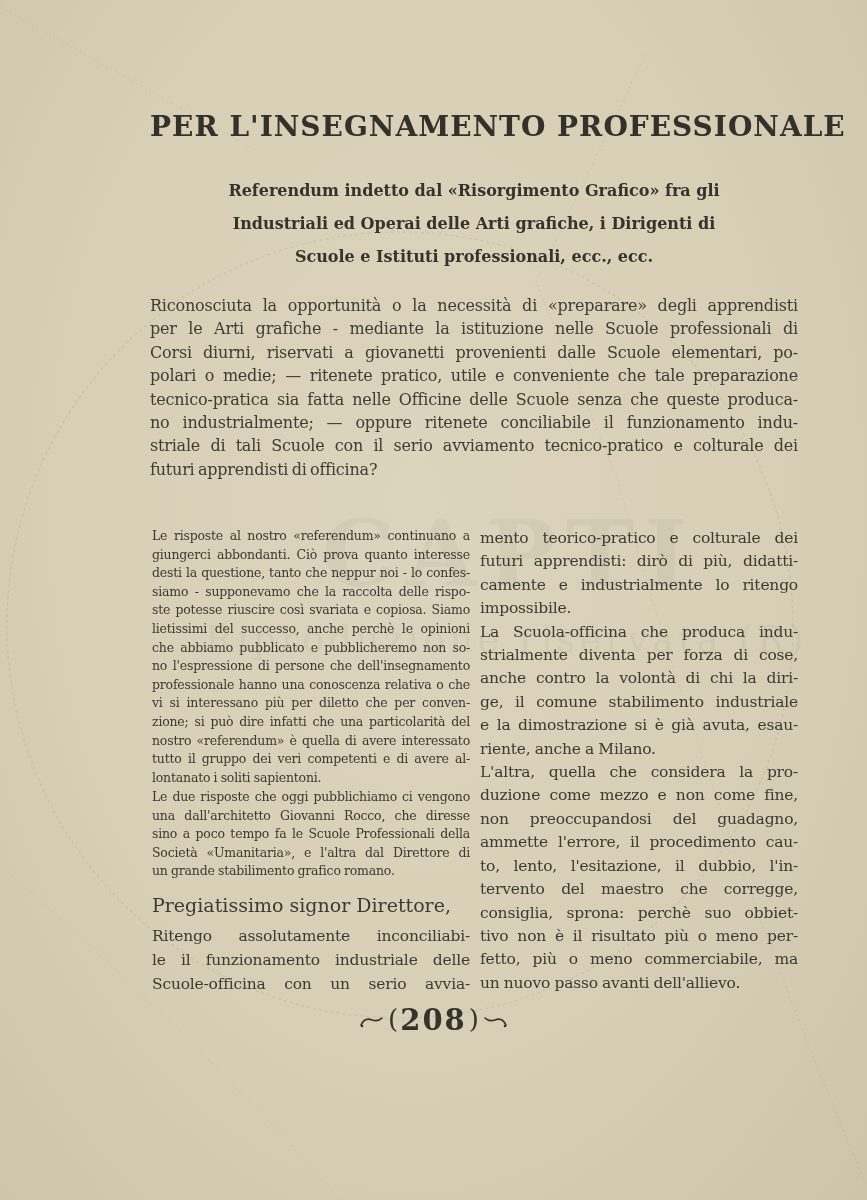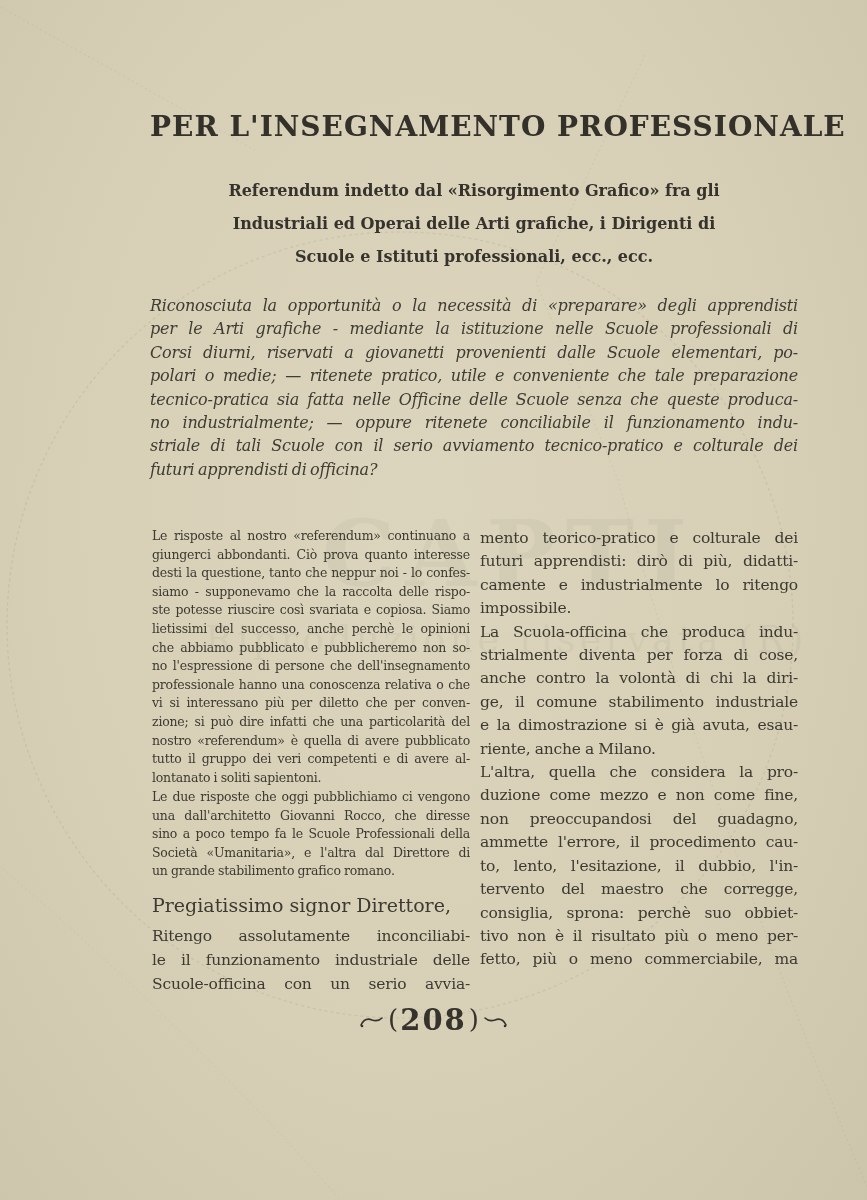--- a/index.html
+++ b/index.html
@@ -18,21 +18,21 @@
   .content > div { position:absolute; }
 
   .title {
     top:110px; width:648px; text-align:left;
     font-size:28px; font-weight:bold; letter-spacing:1px; color:#33312a;
     white-space:nowrap;
   }
   .subtitle { top:174px; width:648px; font-weight:bold; font-size:16px; line-height:33px; color:#35332c; }
   .subtitle .tline { text-align:center; }
 
-  .question { top:294px; width:648px; font-style:italic; font-size:16px; line-height:23.4px;
+  .question { top:294px; width:648px; font-size:16px; line-height:23.4px;
               letter-spacing:-0.2px; word-spacing:-1.5px; color:#3e3c33; }
 
   .col-left  { left:2px;  width:318px; }
   .col-right { left:330px; width:318px; }
 
   .smalltext { font-size:12.5px; line-height:18.6px; letter-spacing:-0.2px; word-spacing:-0.5px; }
   .bigtext   { font-size:15.5px; line-height:23.4px; letter-spacing:-0.2px; word-spacing:-0.5px; }
 
   .p1 { top:527px; }
   .p2 { top:788px; }
@@ -95,21 +95,21 @@
         <div class="tline">giungerci abbondanti. Ciò prova quanto interesse</div>
         <div class="tline">desti la questione, tanto che neppur noi - lo confes-</div>
         <div class="tline">siamo - supponevamo che la raccolta delle rispo-</div>
         <div class="tline">ste potesse riuscire così svariata e copiosa. Siamo</div>
         <div class="tline">lietissimi del successo, anche perchè le opinioni</div>
         <div class="tline">che abbiamo pubblicato e pubblicheremo non so-</div>
         <div class="tline">no l'espressione di persone che dell'insegnamento</div>
         <div class="tline">professionale hanno una conoscenza relativa o che</div>
         <div class="tline">vi si interessano più per diletto che per conven-</div>
         <div class="tline">zione; si può dire infatti che una particolarità del</div>
-        <div class="tline">nostro «referendum» è quella di avere pubblicato</div>
+        <div class="tline">nostro «referendum» è quella di avere interessato</div>
         <div class="tline">tutto il gruppo dei veri competenti e di avere al-</div>
         <div class="tline tlast">lontanato i soliti sapientoni.</div>
       </div>
 
     <div class="col-left smalltext p2 just">
         <div class="tline">Le due risposte che oggi pubblichiamo ci vengono</div>
         <div class="tline">una dall'architetto Giovanni Rocco, che diresse</div>
         <div class="tline">sino a poco tempo fa le Scuole Professionali della</div>
         <div class="tline">Società «Umanitaria», e l'altra dal Direttore di</div>
         <div class="tline tlast">un grande stabilimento grafico romano.</div>
@@ -141,20 +141,21 @@
       <div class="bigtext just">
           <div class="tline">L'altra, quella che considera la pro-</div>
           <div class="tline">duzione come mezzo e non come fine,</div>
           <div class="tline">non preoccupandosi del guadagno,</div>
           <div class="tline">ammette l'errore, il procedimento cau-</div>
           <div class="tline">to, lento, l'esitazione, il dubbio, l'in-</div>
           <div class="tline">tervento del maestro che corregge,</div>
           <div class="tline">consiglia, sprona: perchè suo obbiet-</div>
           <div class="tline">tivo non è il risultato più o meno per-</div>
           <div class="tline">fetto, più o meno commerciabile, ma</div>
+          <div class="tline tlast">un nuovo passo avanti dell'allievo.</div>
         </div>
     </div>
 
   </div>
 
   <div class="footer">
     <span class="wrap">
       <svg class="flourish" width="26" height="20" viewBox="0 0 26 20">
         <path d="M1,15 Q5,7 12,10 Q18,12 22,8" fill="none" stroke="#35332c" stroke-width="1.6" stroke-linecap="round"></path>
         <circle cx="2" cy="16" r="1.3" fill="#35332c"></circle>

